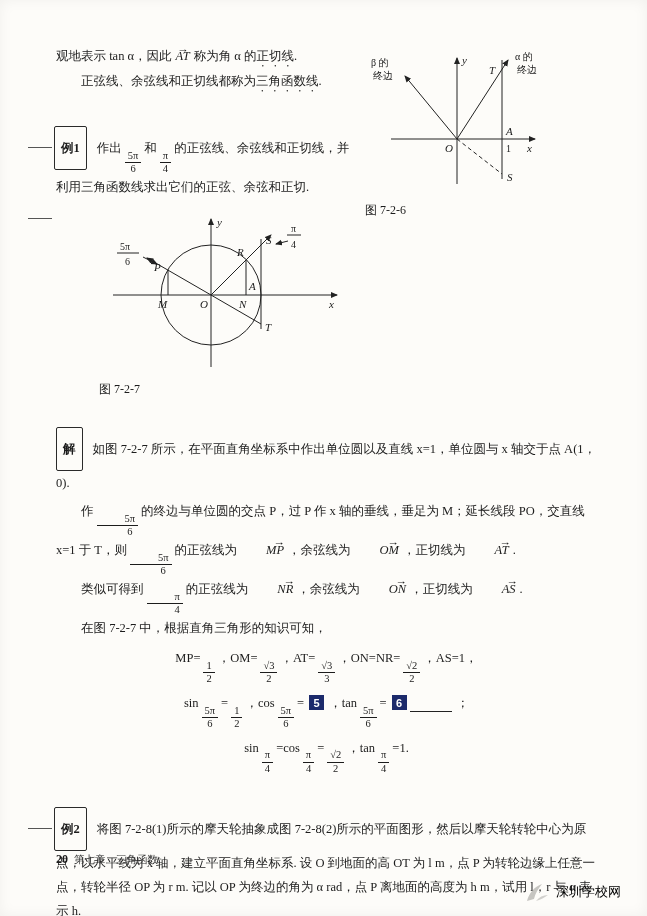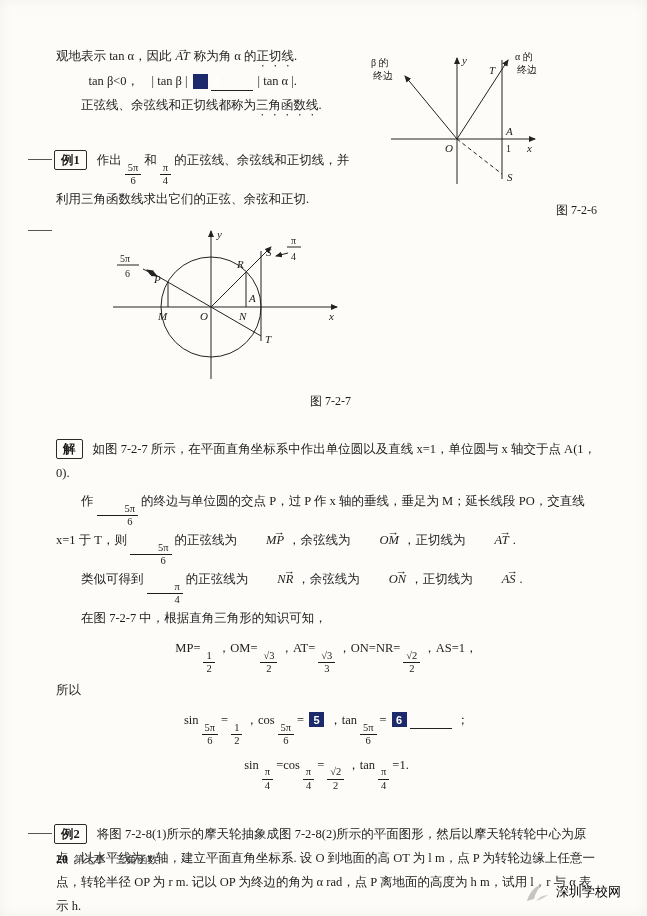--- a/index.html
+++ b/index.html
@@ -7,40 +7,40 @@
     position:relative;width:647px;height:916px;background:#fdfcf9;
     font-family:"Liberation Serif","DejaVu Serif",serif;color:#1c1c1c;
     font-size:12.5px;line-height:24px;
     box-shadow:inset 0 0 14px rgba(0,0,0,0.05);
   }
   .content{position:absolute;left:56px;right:50px;top:44px;}
   p.para{margin:0;text-indent:2em;}
   p.noindent{text-indent:0;}
   p.eqline{text-indent:2.6em;}
   .formula{text-align:center;text-indent:0;margin:3px 0;line-height:30px;}
-  .fig-right{float:right;margin:2px 0 6px 14px;text-align:right;}
+  .fig-right{float:right;margin:2px 0 6px 14px;text-align:left;}
   .fig-caption{font-size:12px;margin-top:2px;line-height:16px;}
   figure{margin:0;padding:0;}
   .figsvg text{font-family:"Liberation Serif","DejaVu Serif",serif;font-size:11px;font-style:italic;fill:#1c1c1c;}
   .figsvg text.zh{font-style:normal;font-size:10px;}
   .figsvg text.num{font-style:normal;font-size:10px;}
   
   .vec{position:relative;display:inline-block;padding:0 2px;margin:0 2px;font-style:italic;}
   .vec::before{content:"\2192";position:absolute;top:-0.85em;left:50%;transform:translateX(-50%) scaleX(1.3);font-size:0.7em;font-style:normal;}
   .frac{display:inline-flex;flex-direction:column;align-items:center;vertical-align:-0.65em;line-height:1.15;font-size:10.5px;margin:0 3px;}
   .frac .fn{border-bottom:1px solid currentColor;padding:0 3px;}
   .frac .fd{padding-top:0;}
   .blank{display:inline-flex;align-items:flex-end;margin:0 5px;vertical-align:baseline;}
   .blank .bx{display:inline-flex;align-items:center;justify-content:center;width:15px;height:15px;background:var(--boxc,#1c2a6b);color:#fff;font-weight:bold;font-size:11px;font-family:"Liberation Sans","DejaVu Sans",sans-serif;margin-bottom:2px;}
   .blank .ln{width:42px;border-bottom:1px solid #222;height:14px;margin-left:3px;}
   .emph{-webkit-text-emphasis:filled dot #1c1c1c;-webkit-text-emphasis-position:under right;text-emphasis:filled dot;text-emphasis-position:under right;}
   
   .example{margin:8px 0 4px;}
   .ex-tick{display:inline-block;width:24px;border-top:1px solid #555;vertical-align:4px;margin-left:-28px;margin-right:2px;}
-  .ex-tag{display:inline-block;border:1.5px solid #2a2a2a;border-radius:2px;padding:0 6px;line-height:18px;font-weight:bold;margin-right:10px;background:#fdfcf9;margin-top:24px;}
+  .ex-tag{display:inline-block;border:1.5px solid #2a2a2a;border-radius:2px;padding:12px 6px;line-height:18px;font-weight:bold;margin-right:10px;background:#fdfcf9;margin-top:24px;}
   .footer{position:absolute;left:56px;bottom:44px;font-size:11px;}
   .footer .pageno{font-size:12px;margin-right:6px;font-weight:bold;}
   .footer .chapter{font-size:10.5px;color:#333;}
   .watermark{position:absolute;right:26px;bottom:12px;color:#000000;font-size:13px;display:flex;align-items:center;gap:6px;font-family:"Liberation Sans","DejaVu Sans",sans-serif;}
   .wm-icon{opacity:.8;}
   .solution-wrap::after{content:"";display:block;clear:none;}
 </style>
 </head>
 <body>
 
@@ -71,24 +71,20 @@
         <text x="80" y="106">O</text>
         <text x="124" y="28">T</text>
         <text x="141" y="89">A</text>
         <text class="num" x="141" y="106">1</text>
         <text x="142" y="135">S</text>
       </svg>
       <figcaption class="fig-caption">图 7-2-6</figcaption>
     </figure>
 
     <p class="para noindent">观地表示 tan α，因此<span class="vec">AT</span>称为角 α 的<span class="emph">正切线</span>.</p>
-    <p class="para eqline">tan β&lt;0，　| tan β |<span class="blank">
-          <span class="bx">4</span>
-          <span class="ln"></span>
-        </span>| tan α |.</p>
     <p class="para">正弦线、余弦线和正切线都称为<span class="emph">三角函数线</span>.</p>
 
     <div class="example">
       <span class="ex-tick"></span><span class="ex-tag">例1</span><span>作出<span class="frac">
             <span class="fn">5π</span>
             <span class="fd">6</span>
           </span>和<span class="frac">
             <span class="fn">π</span>
             <span class="fd">4</span>
           </span>的正弦线、余弦线和正切线，并利用三角函数线求出它们的正弦、余弦和正切.</span>
@@ -159,21 +155,20 @@
           </span>，OM=<span class="frac">
             <span class="fn">√3</span>
             <span class="fd">2</span>
           </span>，AT=<span class="frac">
             <span class="fn">√3</span>
             <span class="fd">3</span>
           </span>，ON=NR=<span class="frac">
             <span class="fn">√2</span>
             <span class="fd">2</span>
           </span>，AS=1，</div>
-      <p class="para noindent">所以</p>
       <div class="formula">sin<span class="frac">
             <span class="fn">5π</span>
             <span class="fd">6</span>
           </span>=<span class="frac">
             <span class="fn">1</span>
             <span class="fd">2</span>
           </span>，cos<span class="frac">
             <span class="fn">5π</span>
             <span class="fd">6</span>
           </span>=<span class="blank">

